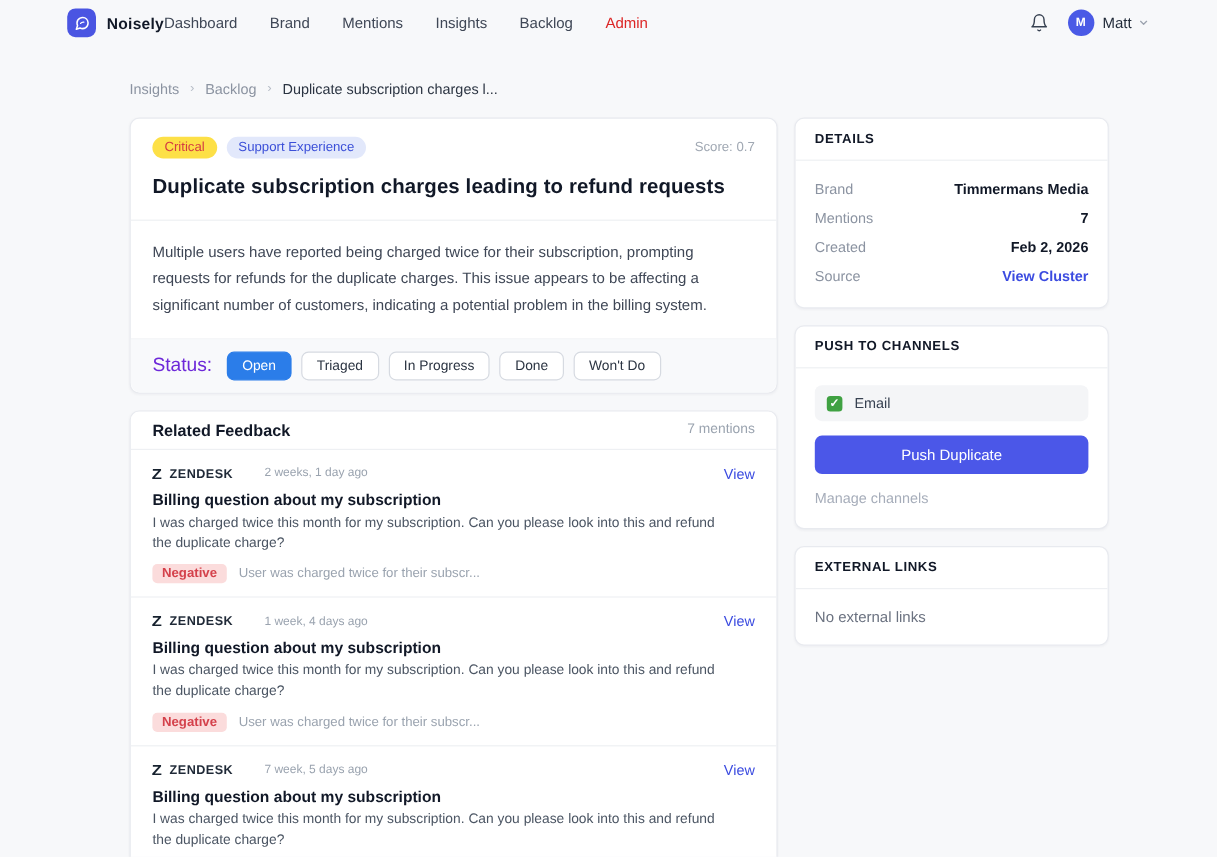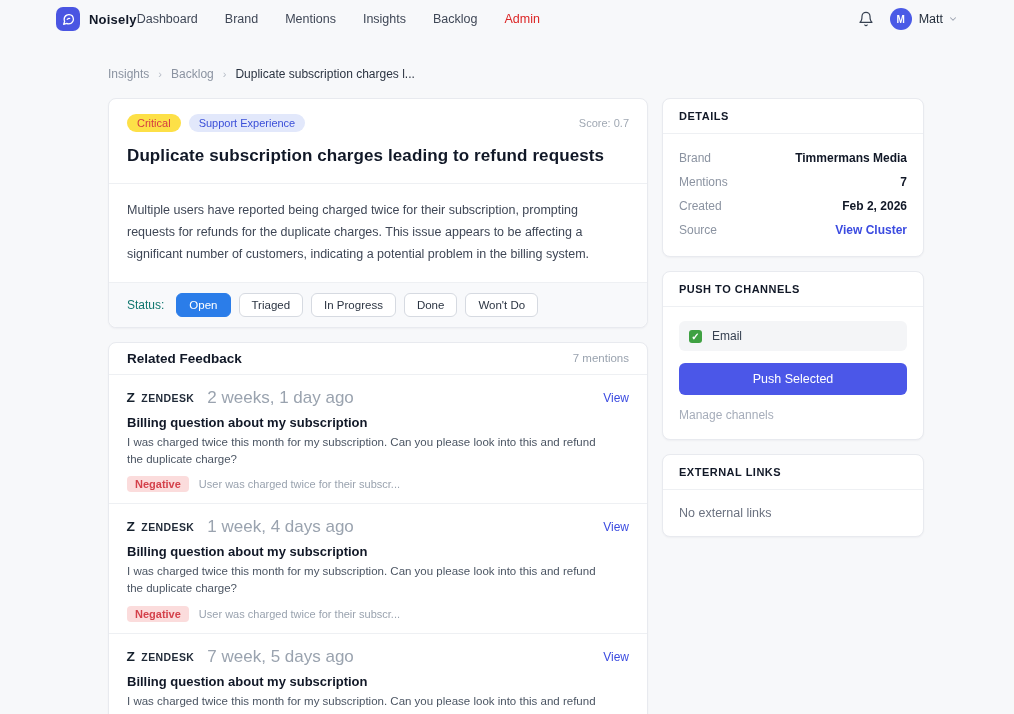--- a/index.html
+++ b/index.html
@@ -48,36 +48,36 @@
   .pill { font-size:11px; font-weight:500; padding:3px 10px; border-radius:999px; }
   .pill.critical { background:#fde047; color:#d43c42; }
   .pill.category { background:#e2e8fb; color:#3b4fd8; margin-left:8px; }
   .score { margin-left:auto; font-size:11px; color:#a0a8b3; }
   .issue-title { font-size:17px; font-weight:bold; color:#111827; margin-top:14px; letter-spacing:.1px; }
   .issue-desc { padding:16px 18px; font-size:12.5px; line-height:1.75; color:#3f4756; border-bottom:1px solid #eef0f3; }
   .issue-footer {
     background:#f8f9fb; padding:10px 18px; display:flex; align-items:center; gap:8px;
     border-radius:0 0 8px 8px;
   }
-  .status-label { font-size:12px; color:#0f766e; margin-right:4px; }
+  .status-label { font-size:16px; color:#6d28d9; margin-right:4px; }
   .status-btn {
     font-size:11.5px; padding:5px 12px; border-radius:6px; border:1px solid #d6dae1;
     background:#fff; color:#2b3442; cursor:pointer; font-family:inherit;
   }
   .status-btn.active { background:#2b7de9; border-color:#2b7de9; color:#fff; }
   
   .feedback-card { margin-top:14px; padding-bottom:40px; }
   .feedback-head { display:flex; align-items:center; padding:8px 18px; border-bottom:1px solid #eef0f3; min-height:31px; }
   .feedback-title { font-size:13.5px; font-weight:bold; color:#111827; }
   .mention-count { margin-left:auto; font-size:11.5px; color:#9aa3af; }
   .fb-item { padding:13px 18px 11px; border-bottom:1px solid #eef0f3; }
   .fb-meta { display:flex; align-items:center; }
   .zd-icon { font-size:12px; font-weight:bold; color:#16212e; margin-right:7px; line-height:1; transform:scaleX(1.15); }
   .fb-source { font-size:10.5px; font-weight:bold; color:#1f2937; letter-spacing:.4px; }
-  .fb-time { font-size:17px; color:#9aa3af; margin-left:13px; }
+  .fb-time { font-size:10px; color:#9aa3af; margin-left:26px; }
   .fb-view { margin-left:auto; font-size:12px; color:#3b4be0; text-decoration:none; cursor:pointer; }
   .fb-title { font-size:13px; font-weight:bold; color:#111827; margin-top:7px; }
   .fb-body { font-size:11.5px; color:#4b5563; line-height:1.5; margin-top:4px; width:480px; }
   .fb-tagrow { display:flex; align-items:center; margin-top:8px; gap:10px; }
   .pill.negative { background:#fbdcdc; color:#d4414b; border-radius:4px; padding:2px 8px; font-weight:600; }
   .fb-summary { font-size:11px; color:#9aa3af; }
   
   .side-card { margin-bottom:14px; }
   .side-head { padding:11px 16px; border-bottom:1px solid #eef0f3; font-size:11px; font-weight:bold; color:#111827; letter-spacing:.5px; }
   .details-body { padding:12px 16px 14px; }
@@ -245,21 +245,21 @@
         </div>
       </div>
 
       <div class="card side-card">
         <div class="side-head">PUSH TO CHANNELS</div>
         <div class="push-body">
           <div class="channel-row">
             <span class="checkbox">✓</span>
             <span class="channel-label">Email</span>
           </div>
-          <button class="push-btn">Push Selected</button>
+          <button class="push-btn">Push Duplicate</button>
           <a class="manage-link">Manage channels</a>
         </div>
       </div>
 
       <div class="card side-card">
         <div class="side-head">EXTERNAL LINKS</div>
         <div class="external-body">No external links</div>
       </div>
 
     </div>

